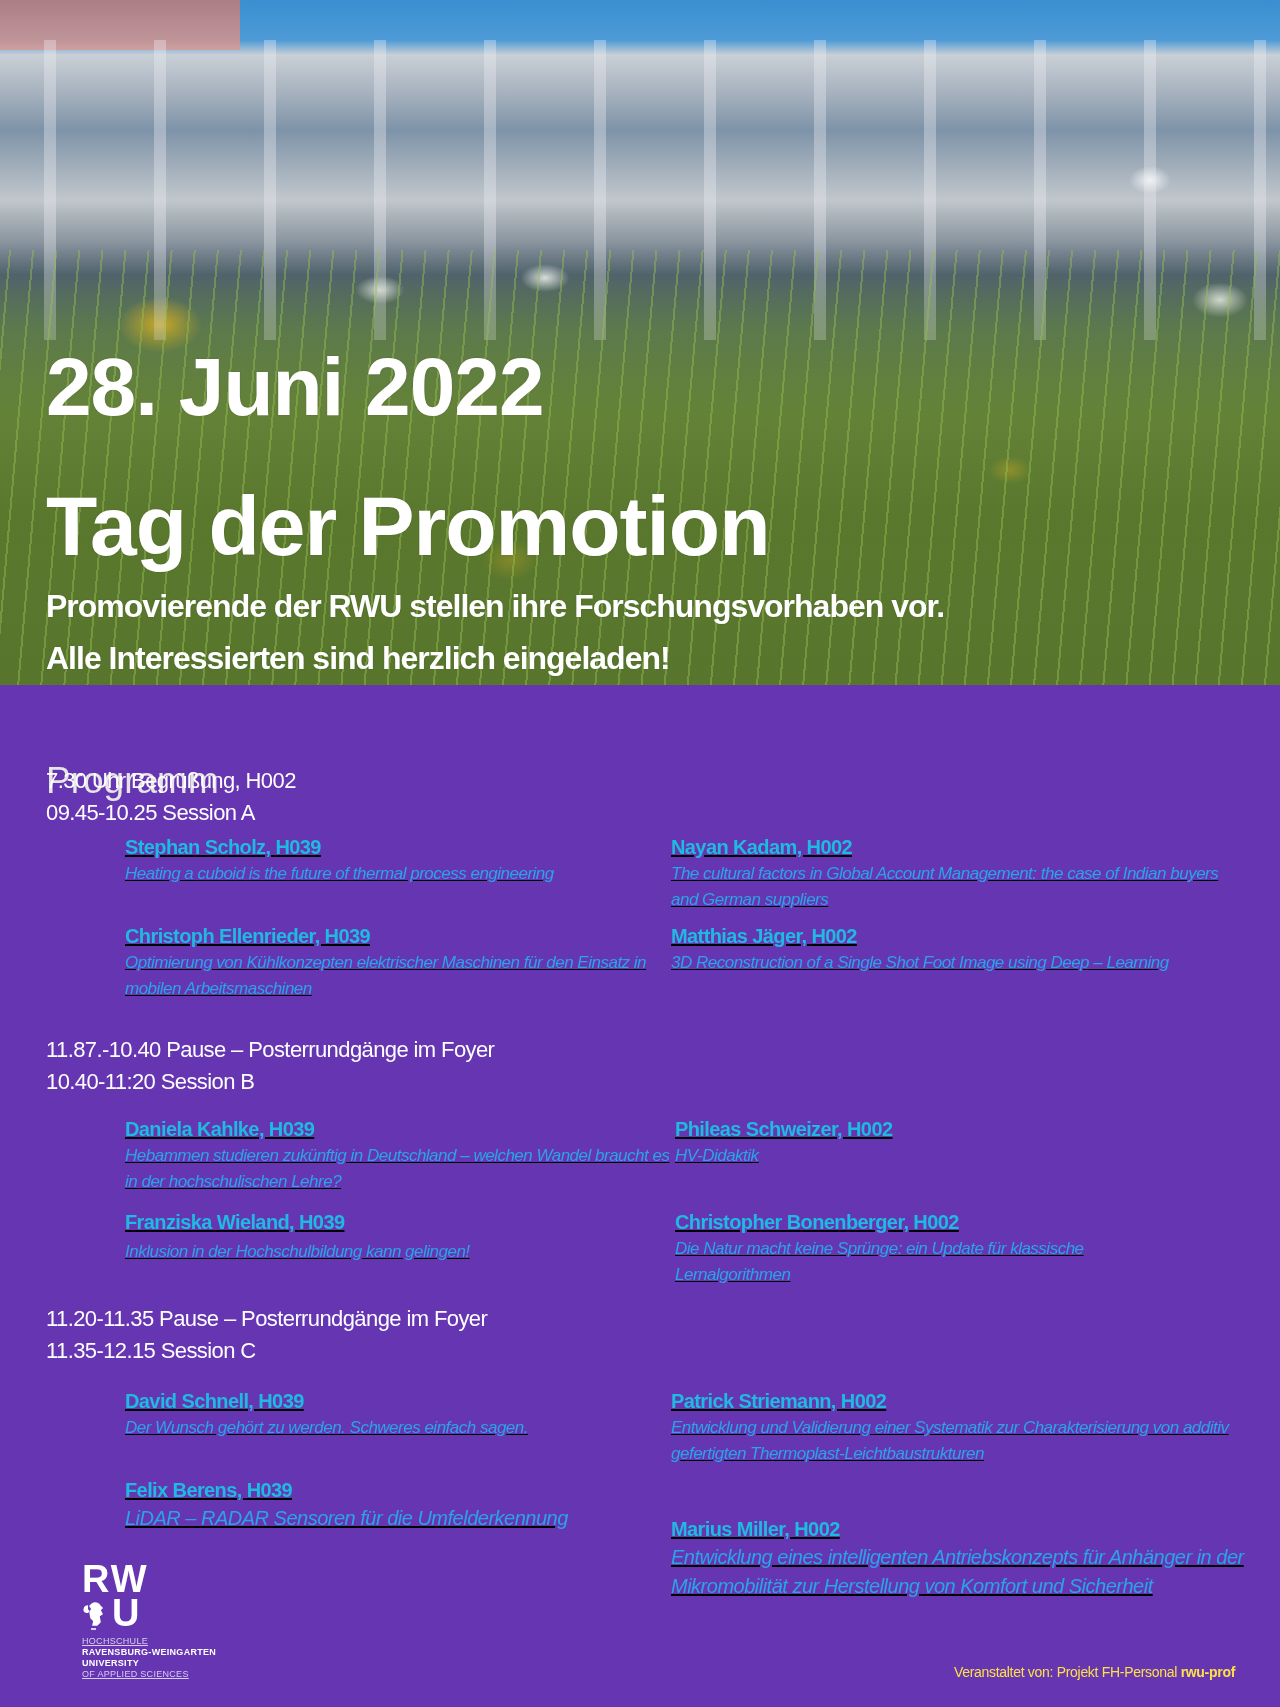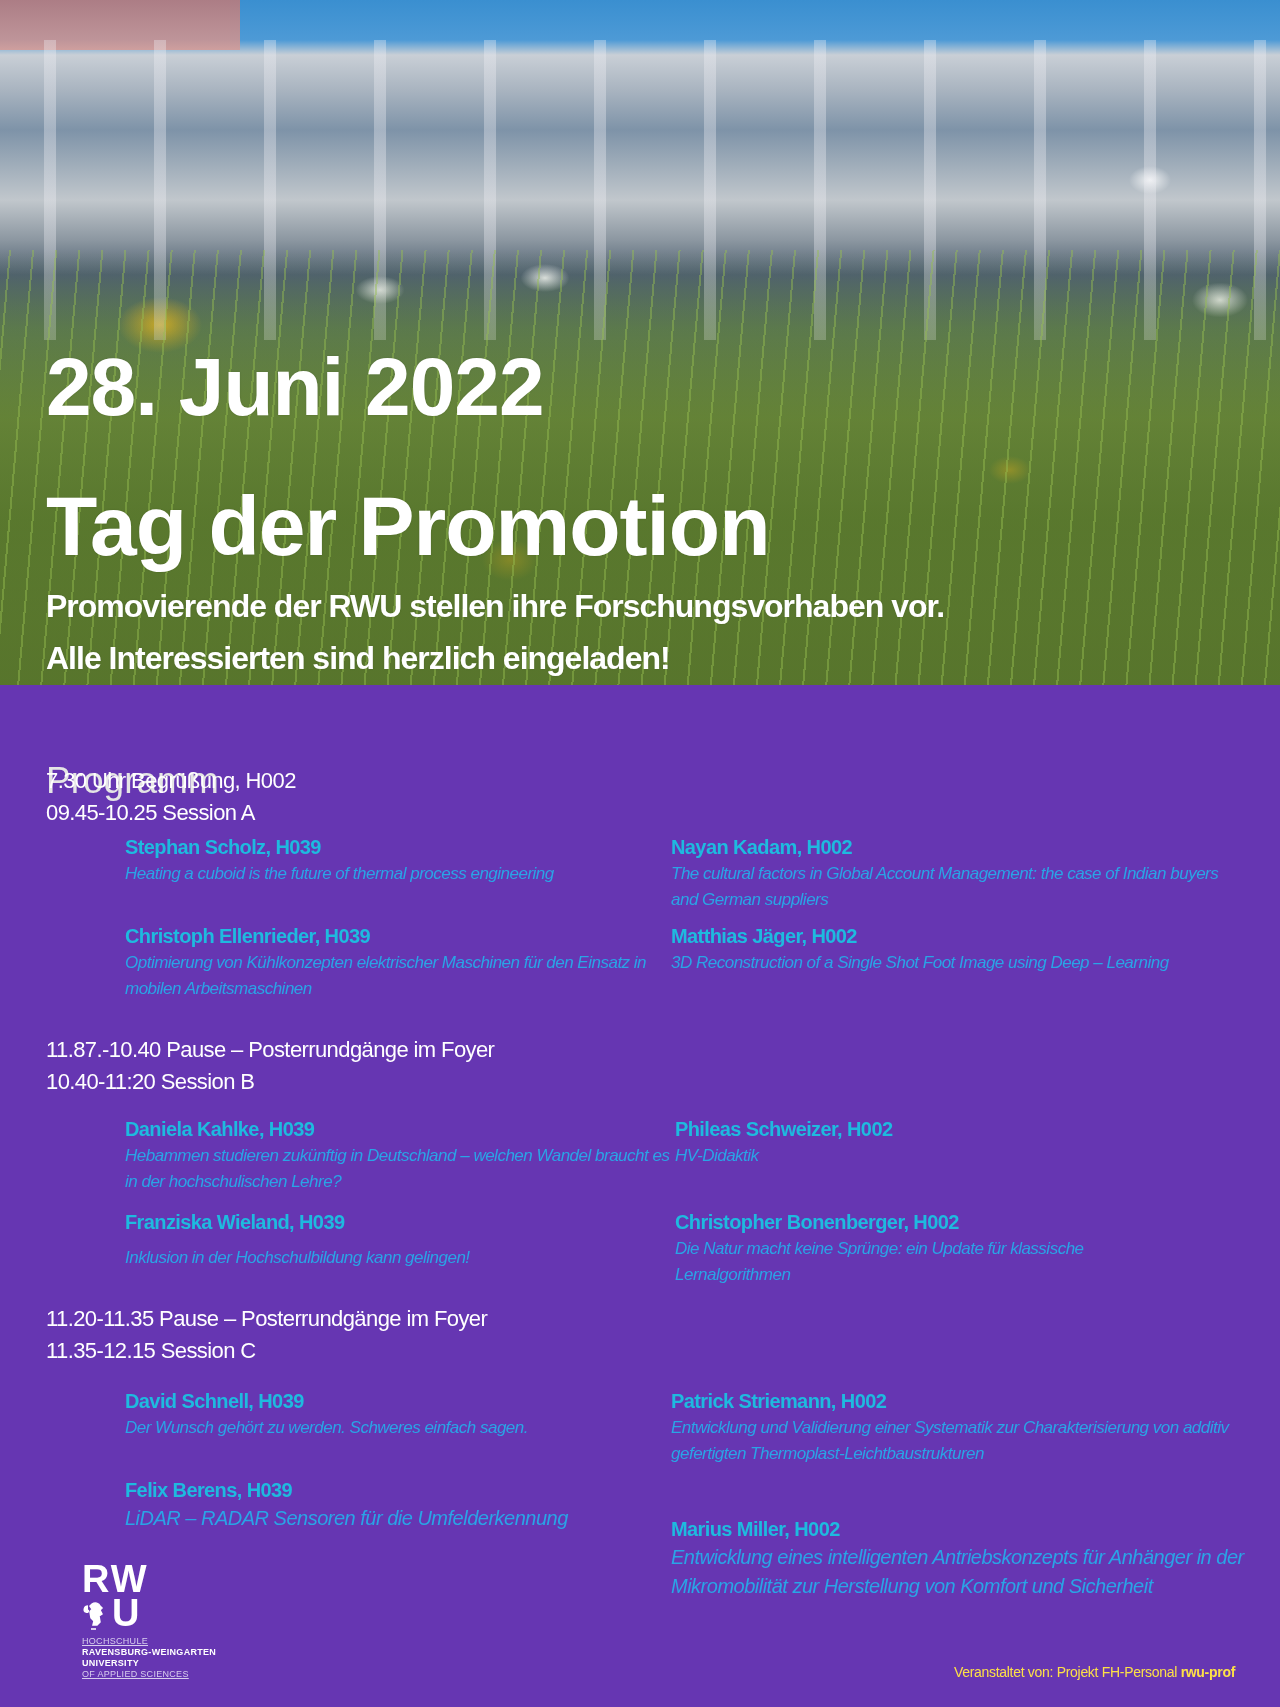--- a/index.html
+++ b/index.html
@@ -23,21 +23,21 @@
                 linear-gradient(180deg, rgba(90,120,50,0) 0, rgba(90,120,50,.55) 40%, rgba(80,110,40,.75) 100%); }
   .hero-text { position:absolute; left:46px; color:#fff; font-weight:bold; white-space:nowrap; text-shadow:0 0 2px rgba(0,0,0,.15); }
   .date { top:340px; font-size:82px; letter-spacing:-1px; }
   .title { top:478px; font-size:84px; letter-spacing:-1px; }
   .sub { font-size:32px; letter-spacing:-1px; }
   .sub1 { top:588px; }
   .sub2 { top:640px; }
 
   .prog-head { position:absolute; left:46px; top:718px; color:#e5e5e5; font-size:37px;margin-top:42px; }
   .line { position:absolute; left:46px; color:#fff; font-size:22px; letter-spacing:-.6px; white-space:nowrap; }
-  .talk { position:absolute; width:560px; }
+  .talk { position:absolute; width:560px;text-decoration:underline; }
   .talk .name { color:#1ebadf; font-weight:bold; font-size:20px; letter-spacing:-.6px; white-space:nowrap; }
   .talk .desc { color:#2aa4e6; font-style:italic; font-size:17px; line-height:26px; letter-spacing:-.5px; margin-top:2px; }
   .talk .desc.big { font-size:20px; line-height:29px; }
 
   .logo { position:absolute; left:62px; top:1562px; color:#fff;margin-left:20px; }
   .logo .mark { font-weight:bold; font-size:38px; line-height:34px; letter-spacing:2px; }
   .logo .mark .lion { display:inline-block; width:30px; height:30px; vertical-align:bottom; }
   .logo .small { font-size:9px; line-height:11px; letter-spacing:.3px; }
   .logo .small.b { font-weight:bold; }
   .logo .small.l { color:#d8cdee;text-decoration:underline; }
@@ -85,21 +85,21 @@
 <div class="talk" style="left:125px; top:1118px">
   <div class="name">Daniela Kahlke, H039</div>
   <div class="desc">Hebammen studieren zukünftig in Deutschland – welchen Wandel braucht es in der hochschulischen Lehre?</div>
 </div>
 <div class="talk" style="left:675px; top:1118px">
   <div class="name">Phileas Schweizer, H002</div>
   <div class="desc">HV-Didaktik</div>
 </div>
 <div class="talk" style="left:125px; top:1211px">
   <div class="name">Franziska Wieland, H039</div>
-  <div class="desc" style="margin-top:11px">Inklusion in der Hochschulbildung  kann gelingen!</div>
+  <div class="desc" style="margin-top:5px">Inklusion in der Hochschulbildung  kann gelingen!</div>
 </div>
 <div class="talk" style="left:675px; top:1211px; width:480px">
   <div class="name">Christopher Bonenberger, H002</div>
   <div class="desc">Die Natur macht keine Sprünge: ein Update für klassische Lernalgorithmen</div>
 </div>
 
 <div class="line" style="top:1306px">11.20-11.35 Pause – Posterrundgänge im Foyer</div>
 <div class="line" style="top:1338px">11.35-12.15 Session C</div>
 
 <div class="talk" style="left:125px; top:1390px">

